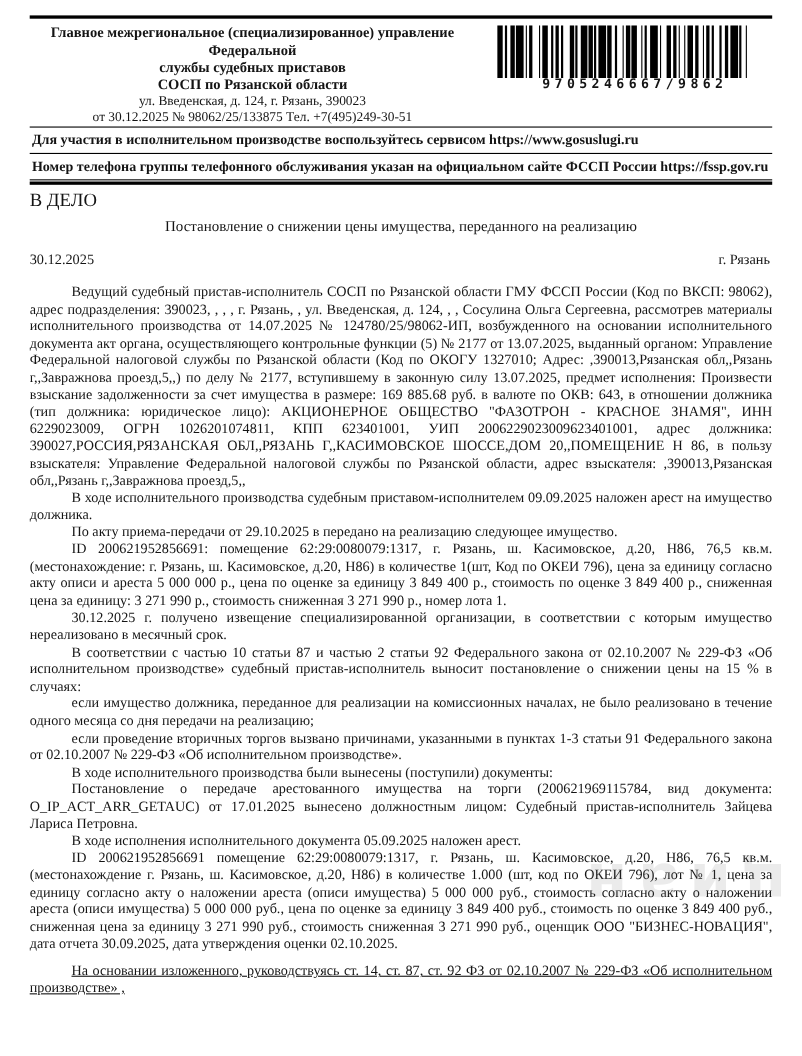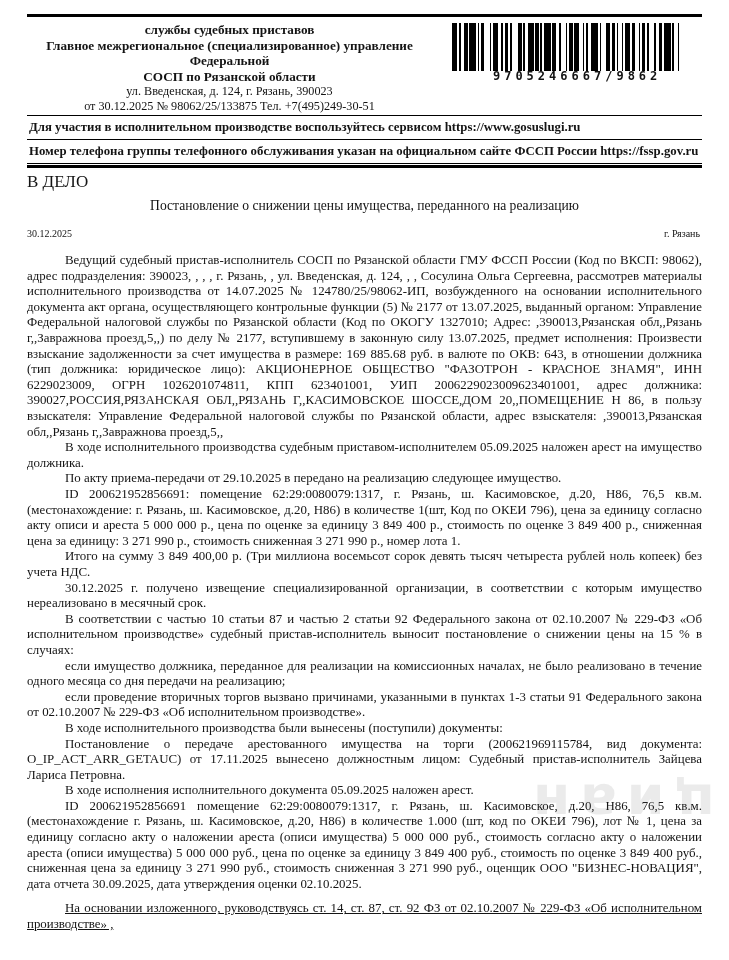--- a/index.html
+++ b/index.html
@@ -32,21 +32,21 @@
   }
   .notice{
     font-weight:bold;font-size:12.8px;
     padding:4px 0 4px 2px;
   }
   .notice-first{border-bottom:1.5px solid #000;}
   .notice-second{border-bottom:1.5px solid #000;}
   .thick-rule{height:3px;background:#000;margin-top:1px;}
   .file-label{font-size:17px;margin:4px 4px 2px 0;}
   .doc-title{text-align:center;font-size:13.6px;margin:6px 0 14px 0;}
-  .date-row{display:flex;justify-content:space-between;font-size:10px;margin:0 2px 14px 0;}
+  .date-row{display:flex;justify-content:space-between;font-size:13px;margin:0 2px 14px 0;}
   .p{
     margin:0;font-size:12.9px;line-height:15.6px;
     text-align:justify;text-indent:38px;
   }
   .heading-center{
     text-align:center;font-size:13.4px;line-height:16px;
     margin:7px 0 5px 0;letter-spacing:0.5px;
   }
   .gap-top{margin-top:9px;text-decoration:underline;}
   .watermark{
@@ -60,22 +60,22 @@
 </style>
 </head>
 <body>
 
 <div class="page">
 
   <div class="top-rule"></div>
 
   <div class="header-row">
     <div class="org-block">
+      <div class="org-bold">Главное межрегиональное (специализированное) управление Федеральной</div>
       <div class="org-bold">службы судебных приставов</div>
-      <div class="org-bold">Главное межрегиональное (специализированное) управление Федеральной</div>
       <div class="org-bold">СОСП по Рязанской области</div>
       <div class="org-small">ул. Введенская, д. 124, г. Рязань, 390023</div>
       <div class="org-small">от 30.12.2025 № 98062/25/133875 Тел. +7(495)249-30-51</div>
     </div>
     <div class="barcode-block">
       <div class="barcode">
           <div class="bar" style="width: 5.1px;"></div>
           <div class="gap" style="width: 1.7px;"></div>
           <div class="bar" style="width: 1.7px;"></div>
           <div class="gap" style="width: 3.4px;"></div>
@@ -169,28 +169,27 @@
   <div class="doc-title">Постановление о снижении цены имущества, переданного на реализацию</div>
 
   <div class="date-row">
     <span>30.12.2025</span>
     <span>г. Рязань</span>
   </div>
 
   <p class="p">Ведущий судебный пристав-исполнитель СОСП по Рязанской области ГМУ ФССП России (Код по ВКСП: 98062), адрес подразделения: 390023, , , , г. Рязань, , ул. Введенская, д. 124, , , Сосулина Ольга Сергеевна, рассмотрев материалы исполнительного производства от 14.07.2025 № 124780/25/98062-ИП, возбужденного на основании исполнительного документа акт органа, осуществляющего контрольные функции (5) № 2177 от 13.07.2025, выданный органом: Управление Федеральной налоговой службы по Рязанской области (Код по ОКОГУ 1327010; Адрес: ,390013,Рязанская обл,,Рязань г,,Завражнова проезд,5,,) по делу № 2177, вступившему в законную силу 13.07.2025, предмет исполнения: Произвести взыскание задолженности за счет имущества в размере: 169 885.68 руб. в валюте по ОКВ: 643, в отношении должника (тип должника: юридическое лицо): АКЦИОНЕРНОЕ ОБЩЕСТВО "ФАЗОТРОН - КРАСНОЕ ЗНАМЯ", ИНН 6229023009, ОГРН 1026201074811, КПП 623401001, УИП 2006229023009623401001, адрес должника: 390027,РОССИЯ,РЯЗАНСКАЯ ОБЛ,,РЯЗАНЬ Г,,КАСИМОВСКОЕ ШОССЕ,ДОМ 20,,ПОМЕЩЕНИЕ Н 86, в пользу взыскателя: Управление Федеральной налоговой службы по Рязанской области, адрес взыскателя: ,390013,Рязанская обл,,Рязань г,,Завражнова проезд,5,,</p>
 
 
-  <p class="p">В ходе исполнительного производства судебным приставом-исполнителем 05.09.2025 наложен арест на имущество должника.</p>
+  <p class="p">В ходе исполнительного производства судебным приставом-исполнителем 09.09.2025 наложен арест на имущество должника.</p>
   <p class="p">По акту приема-передачи от 29.10.2025 в передано на реализацию следующее имущество.</p>
   <p class="p">ID 200621952856691: помещение 62:29:0080079:1317, г. Рязань, ш. Касимовское, д.20, Н86, 76,5 кв.м. (местонахождение: г. Рязань, ш. Касимовское, д.20, Н86) в количестве 1(шт, Код по ОКЕИ 796), цена за единицу согласно акту описи и ареста 5 000 000 р., цена по оценке за единицу 3 849 400 р., стоимость по оценке 3 849 400 р., сниженная цена за единицу: 3 271 990 р., стоимость сниженная 3 271 990 р., номер лота 1.</p>
-  <p class="p">Итого на сумму 3 849 400,00 р. (Три миллиона восемьсот сорок девять тысяч четыреста рублей ноль копеек) без учета НДС.</p>
   <p class="p">30.12.2025 г. получено извещение специализированной организации, в соответствии с которым имущество нереализовано в месячный срок.</p>
   <p class="p">В соответствии с частью 10 статьи 87 и частью 2 статьи 92 Федерального закона от 02.10.2007 № 229-ФЗ «Об исполнительном производстве» судебный пристав-исполнитель выносит постановление о снижении цены на 15 % в случаях:</p>
   <p class="p">если имущество должника, переданное для реализации на комиссионных началах, не было реализовано в течение одного месяца со дня передачи на реализацию;</p>
   <p class="p">если проведение вторичных торгов вызвано причинами, указанными в пунктах 1-3 статьи 91 Федерального закона от 02.10.2007 № 229-ФЗ «Об исполнительном производстве».</p>
   <p class="p">В ходе исполнительного производства были вынесены (поступили) документы:</p>
-  <p class="p">Постановление о передаче арестованного имущества на торги (200621969115784, вид документа: O_IP_ACT_ARR_GETAUC) от 17.11.2025 вынесено должностным лицом: Судебный пристав-исполнитель Зайцева Лариса Петровна.</p>
+  <p class="p">Постановление о передаче арестованного имущества на торги (200621969115784, вид документа: O_IP_ACT_ARR_GETAUC) от 17.01.2025 вынесено должностным лицом: Судебный пристав-исполнитель Зайцева Лариса Петровна.</p>
   <p class="p">В ходе исполнения исполнительного документа 05.09.2025 наложен арест.</p>
   <p class="p">ID 200621952856691 помещение 62:29:0080079:1317, г. Рязань, ш. Касимовское, д.20, Н86, 76,5 кв.м. (местонахождение г. Рязань, ш. Касимовское, д.20, Н86) в количестве 1.000 (шт, код по ОКЕИ 796), лот № 1, цена за единицу согласно акту о наложении ареста (описи имущества) 5 000 000 руб., стоимость согласно акту о наложении ареста (описи имущества) 5 000 000 руб., цена по оценке за единицу 3 849 400 руб., стоимость по оценке 3 849 400 руб., сниженная цена за единицу 3 271 990 руб., стоимость сниженная 3 271 990 руб., оценщик ООО "БИЗНЕС-НОВАЦИЯ", дата отчета 30.09.2025, дата утверждения оценки 02.10.2025.</p>
   <p class="p gap-top">На основании изложенного, руководствуясь ст. 14, ст. 87, ст. 92 ФЗ от 02.10.2007 № 229-ФЗ «Об исполнительном производстве» ,</p>
 
   <div class="watermark">циан</div>
 </div>
 
 </body></html>

